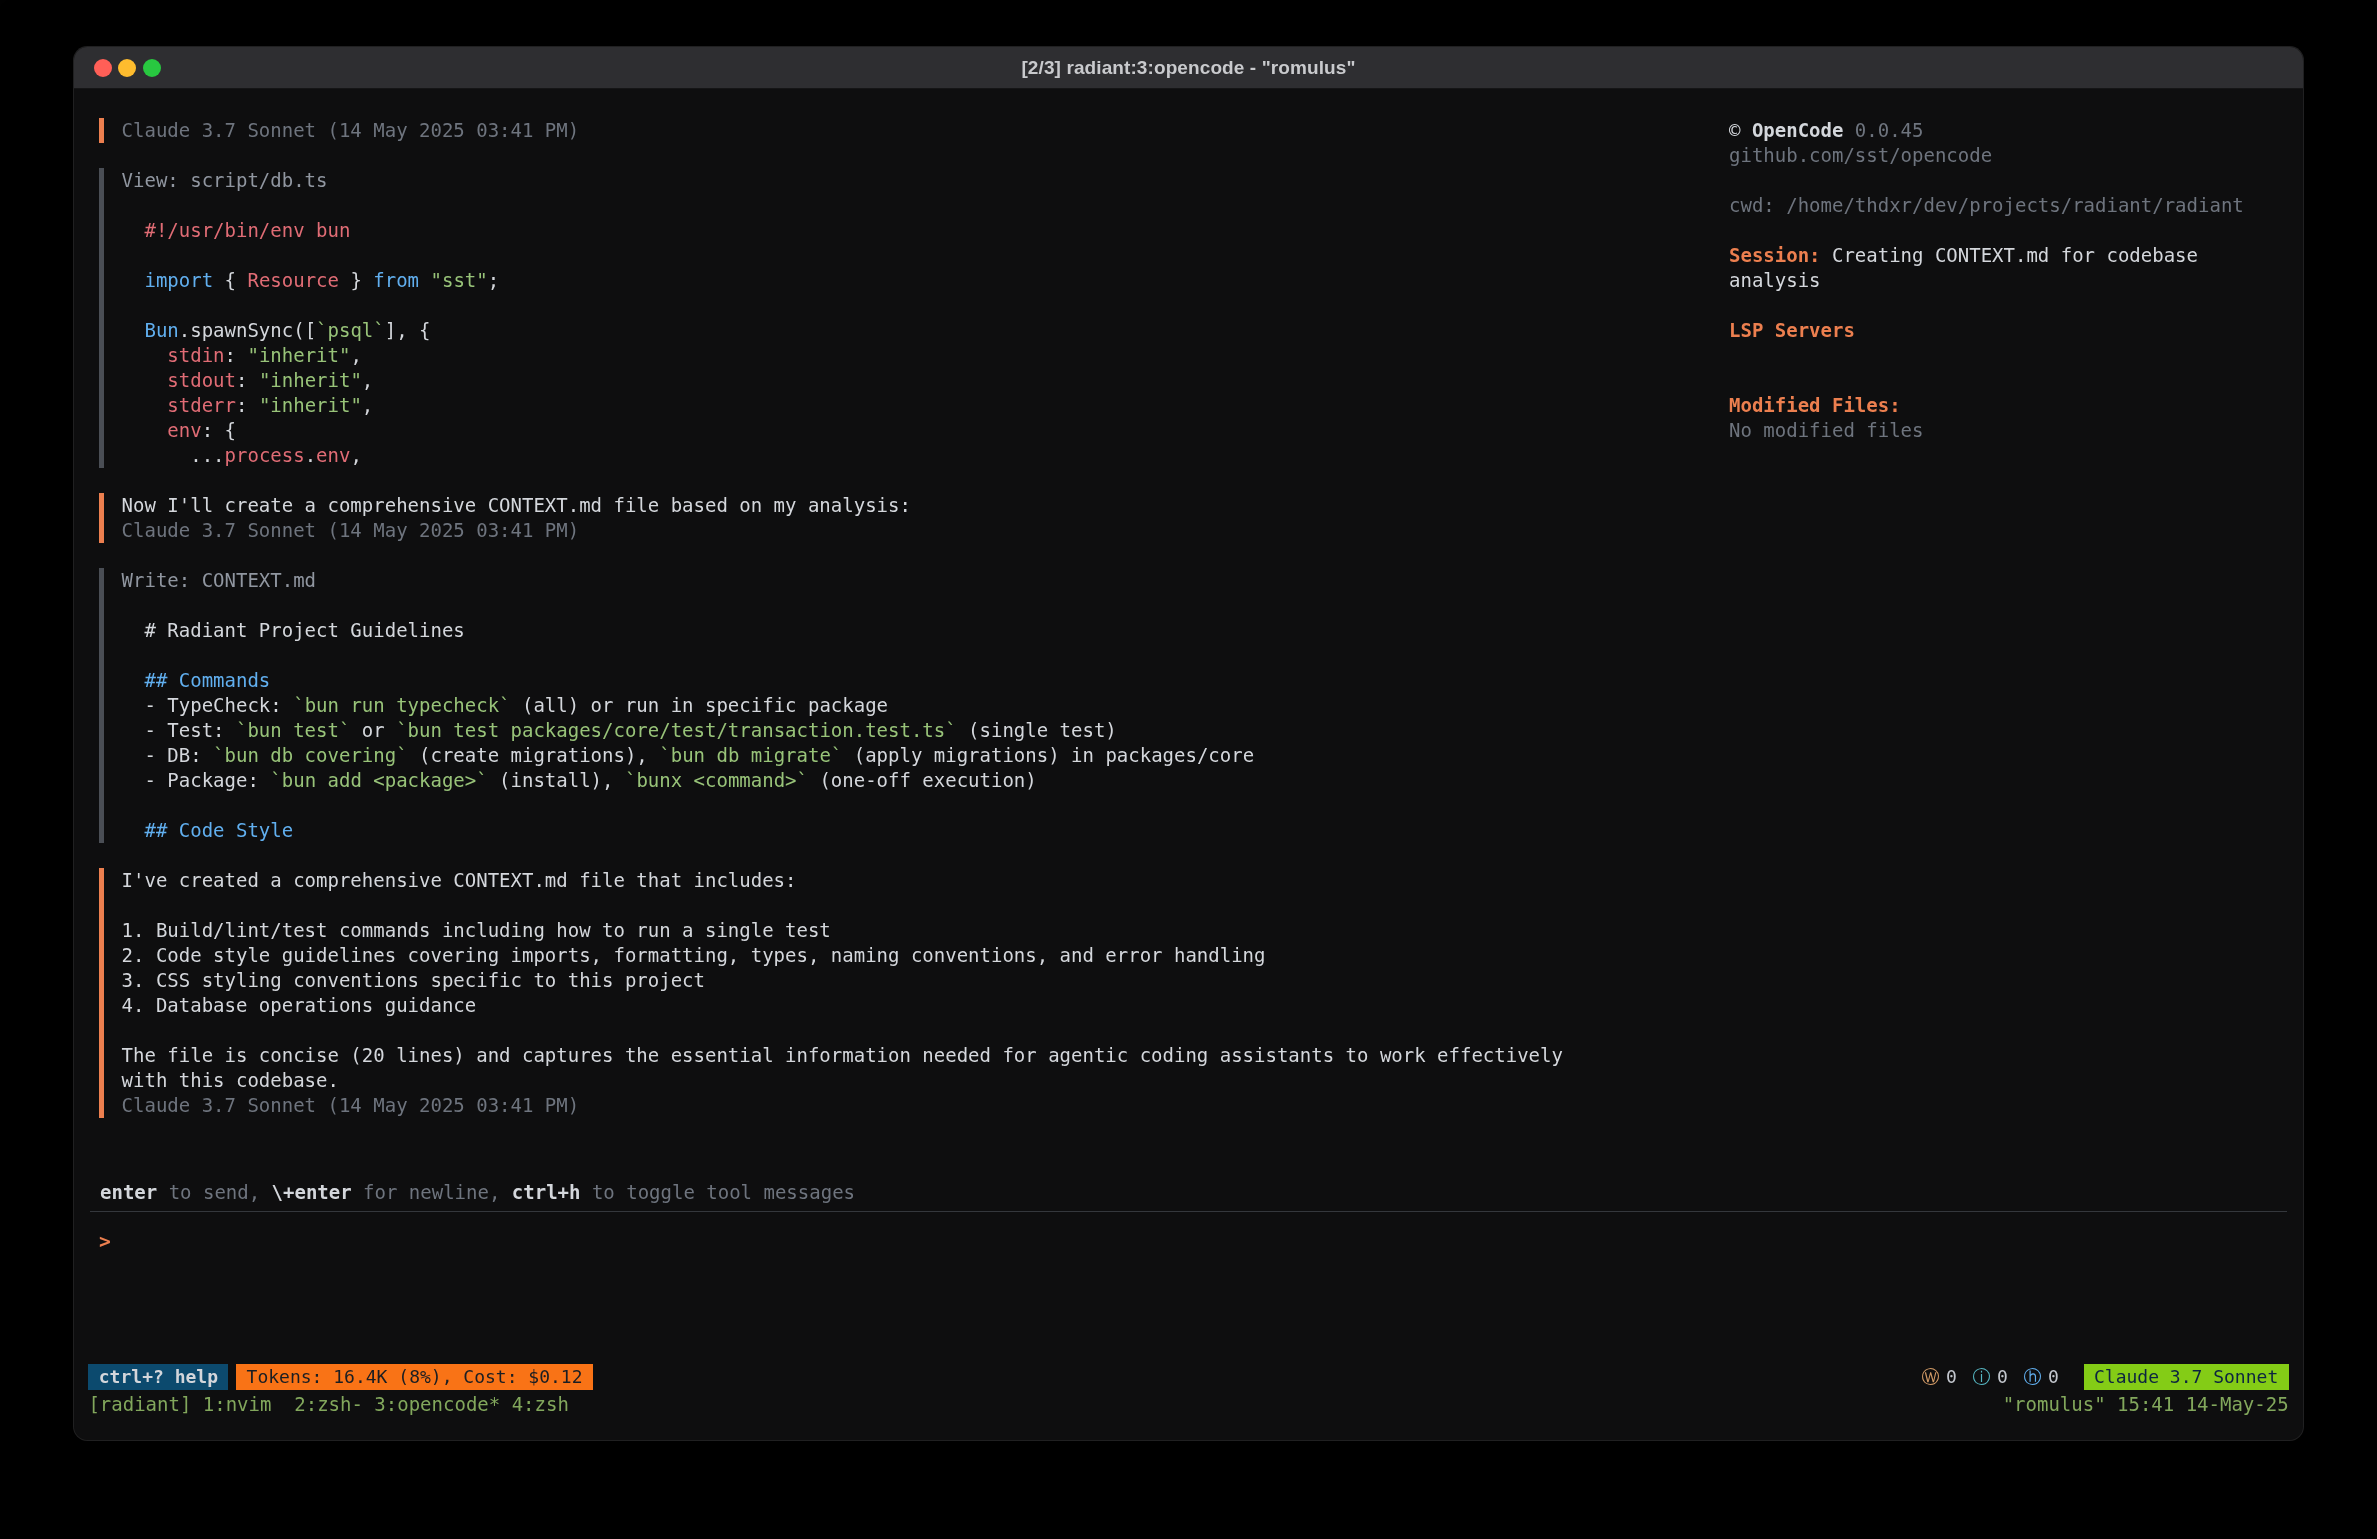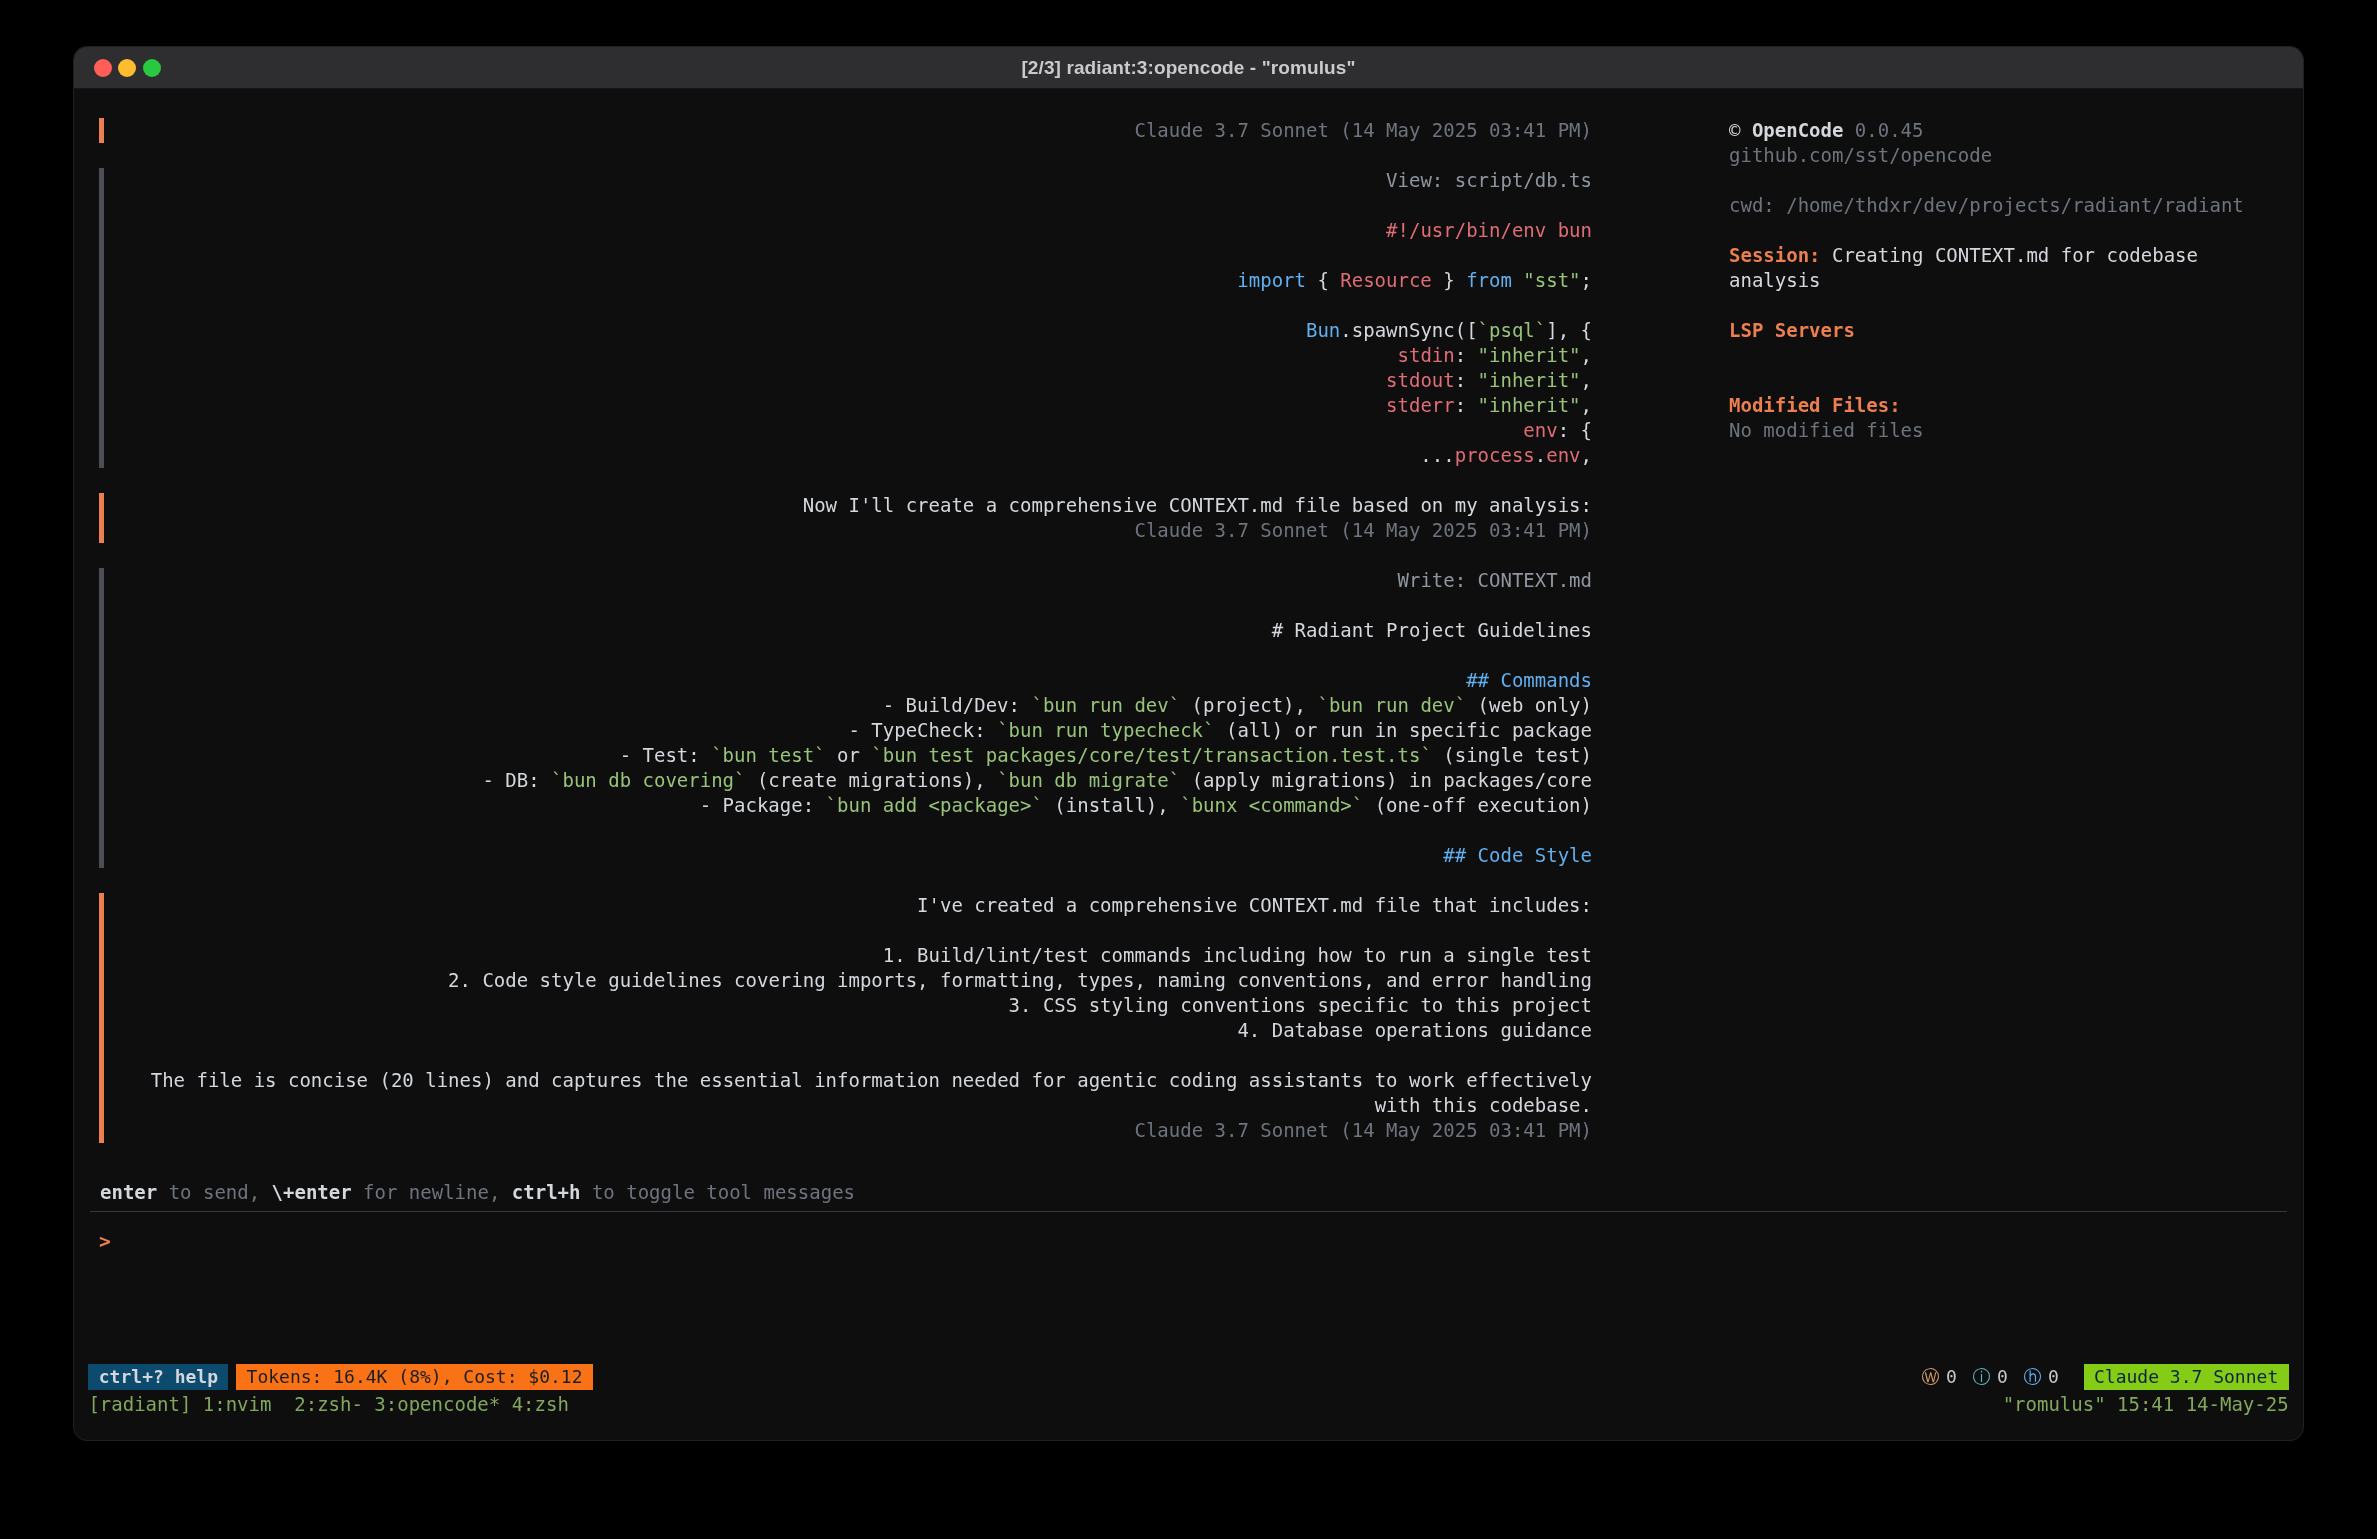--- a/index.html
+++ b/index.html
@@ -38,21 +38,21 @@
 
   .line { white-space:pre-wrap; min-height:25px; }
   .c-fg { color:#d4d7dc; }
   .c-gray { color:#6e747e; }
   .c-red { color:#e06c75; }
   .c-green { color:#98c379; }
   .c-blue { color:#61afef; }
   .c-orange { color:#ec7f4f; }
   .bold { font-weight:bold; }
 
-  .block { margin-bottom:25px; padding-left:17.6px; border-left:5.9px solid transparent;text-align:right; }
+  .block { margin-bottom:25px; padding-left:17.6px; border-left:5.9px solid transparent; }
   .b-assistant { border-left-color:#ec7f4f; }
   .b-tool { border-left-color:#4a4e55; }
   .tool-title { color:#9096a0; }
   .tool-content { padding-left:2ch; }
 
   .helpline { padding:0 26px; }
   .separator { border-top:1.3px solid #34373c; margin:6.5px 15.7px 0 15.7px; }
 
   .editor { flex:0 0 150px; padding:17px 26px 0 25px; }
   .prompt { color:#ec7f4f; font-weight:bold; font-size:19.6px; }
@@ -113,21 +113,20 @@
               <div class="line"><span class="c-fg">Now I'll create a comprehensive CONTEXT.md file based on my analysis:</span></div>
               <div class="line"><span class="c-gray">Claude 3.7 Sonnet (14 May 2025 03:41 PM)</span></div>
             </div>
             <div class="block b-tool">
               <div class="line tool-title">Write: CONTEXT.md</div>
               <div class="tool-content">
                 <div class="line"></div>
                 <div class="line"><span class="c-fg"># Radiant Project Guidelines</span></div>
                 <div class="line"></div>
                 <div class="line"><span class="c-blue">## Commands</span></div>
-                <div class="line"><span class="c-fg">- Build/Dev: </span><span class="c-green">`bun run dev`</span><span class="c-fg"> (project), </span><span class="c-green">`bun run dev`</span><span class="c-fg"> (web only)</span></div>
                 <div class="line"><span class="c-fg">- TypeCheck: </span><span class="c-green">`bun run typecheck`</span><span class="c-fg"> (all) or run in specific package</span></div>
                 <div class="line"><span class="c-fg">- Test: </span><span class="c-green">`bun test`</span><span class="c-fg"> or </span><span class="c-green">`bun test packages/core/test/transaction.test.ts`</span><span class="c-fg"> (single test)</span></div>
                 <div class="line"><span class="c-fg">- DB: </span><span class="c-green">`bun db covering`</span><span class="c-fg"> (create migrations), </span><span class="c-green">`bun db migrate`</span><span class="c-fg"> (apply migrations) in packages/core</span></div>
                 <div class="line"><span class="c-fg">- Package: </span><span class="c-green">`bun add &lt;package&gt;`</span><span class="c-fg"> (install), </span><span class="c-green">`bunx &lt;command&gt;`</span><span class="c-fg"> (one-off execution)</span></div>
                 <div class="line"></div>
                 <div class="line"><span class="c-blue">## Code Style</span></div>
               </div>
             </div>
             <div class="block b-assistant">
               <div class="line"><span class="c-fg">I've created a comprehensive CONTEXT.md file that includes:</span></div>

